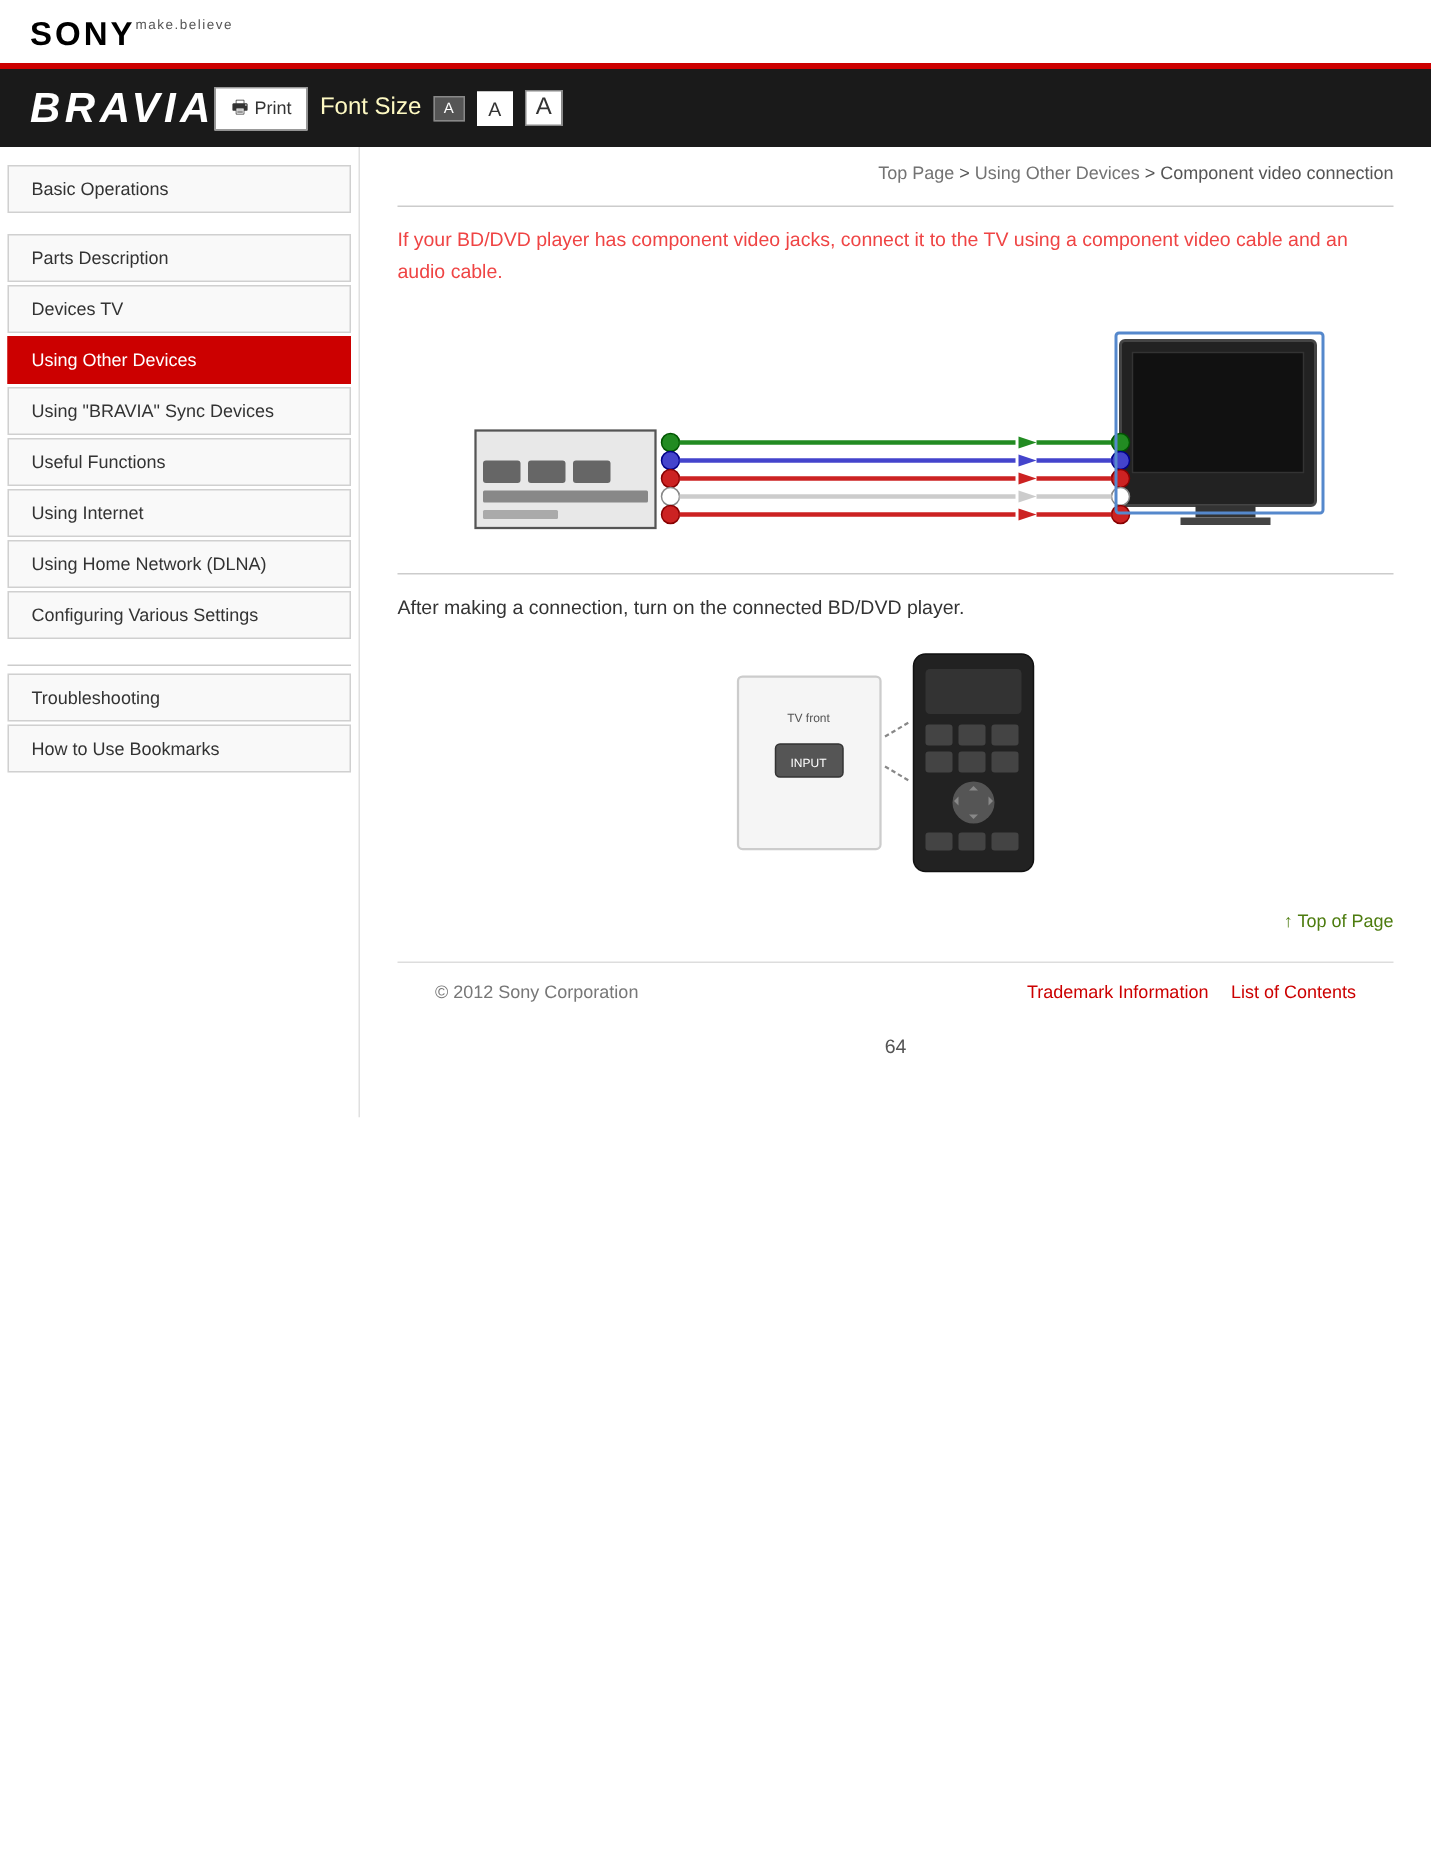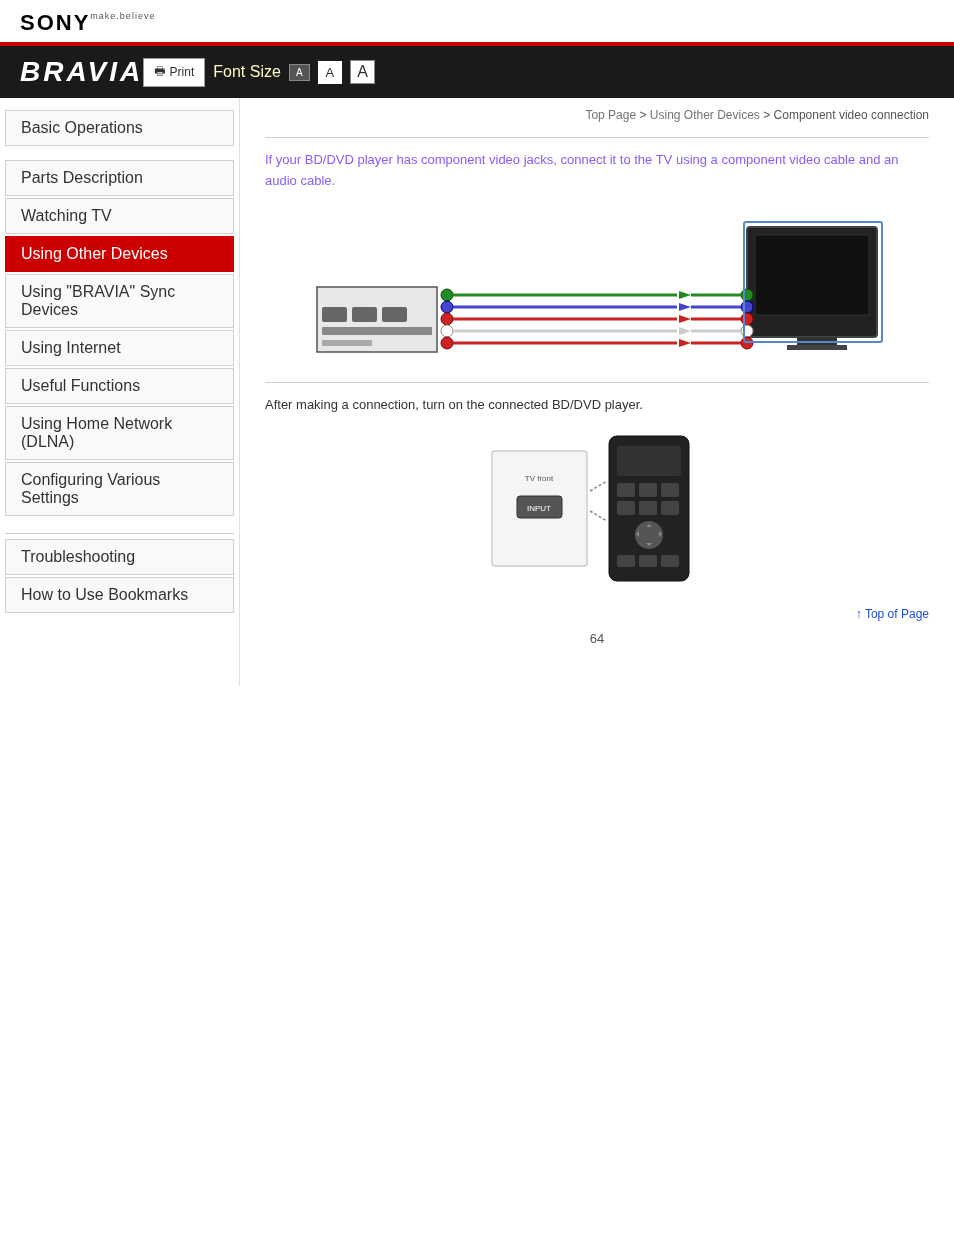--- a/index.html
+++ b/index.html
@@ -47,57 +47,57 @@
     
     .main-layout { display: flex; padding: 0; }
 
     
     .sidebar { width: 240px; min-width: 240px; padding: 10px 0; border-right: 1px solid #e0e0e0; }
     .sidebar-item {
       padding: 8px 15px;
       border: 1px solid #d0d0d0;
       margin: 2px 5px;
       cursor: pointer;
-      font-size: 16px;
+      font-size: 12px;
       color: #333;
       background: #f9f9f9;
     }
     .sidebar-item.active { background: #cc0000; color: #fff; border-color: #cc0000; }
     .sidebar-section-gap { height: 10px; }
     .sidebar-divider { height: 1px; background: #ccc; margin: 5px 5px; }
 
     
     .content { flex: 1; padding: 10px 25px 20px 25px; }
 
     
     .breadcrumb { font-size: 12px; color: #555; margin-bottom: 15px; text-align: right; }
     .breadcrumb a { color: #737373; text-decoration: none; }
     .breadcrumb span { color: #555; }
 
     
     .section-divider { border: none; border-top: 1px solid #ccc; margin: 10px 0; }
 
     
-    .content-intro { font-size: 13px; color: #8b5cf6; line-height: 1.6; margin: 12px 0; }
+    .content-intro { font-size: 13px; color: #ef4444; line-height: 1.6; margin: 12px 0; }
 
     
     .diagram-area { margin: 15px 0; display: flex; align-items: center; justify-content: center; }
 
     
     .diagram-svg { width: 580px; height: 160px; }
 
     .step-text { font-size: 13px; color: #333; line-height: 1.8; margin: 8px 0; }
 
     
     .remote-diagram { margin: 15px 0; display: flex; align-items: center; justify-content: center; }
 
     .start-playback { font-size: 13px; color: #333; margin: 10px 0; }
 
     .top-of-page { text-align: right; margin-top: 20px; }
-    .top-of-page a { color: #1d4ed8; font-size: 12px; text-decoration: none; }
+    .top-of-page a { color: #4d7c0f; font-size: 12px; text-decoration: none; }
 
     .footer-bar { display: flex; justify-content: space-between; align-items: center; padding: 12px 25px; margin-top: 20px; border-top: 1px solid #ddd; }
     .footer-copyright { font-size: 12px; color: #777; }
     .footer-links { display: flex; gap: 15px; }
     .footer-links a { color: #c00; font-size: 12px; text-decoration: none; }
 
     .page-number { text-align: center; font-size: 13px; color: #555; margin: 10px 0 20px; }
   </style>
 </head>
 <body>
@@ -122,25 +122,25 @@
     <button class="font-btn" style="font-size:16px; background:#fff; color:#333;">A</button>
   </div>
 </div>
 
 <div class="main-layout">
 
   <div class="sidebar">
     <div class="sidebar-item">Basic Operations</div>
     <div class="sidebar-section-gap"></div>
     <div class="sidebar-item">Parts Description</div>
-    <div class="sidebar-item">Watching TV</div>
+    <div class="sidebar-item">Devices TV</div>
     <div class="sidebar-item active">Using Other Devices</div>
     <div class="sidebar-item">Using "BRAVIA" Sync Devices</div>
+    <div class="sidebar-item">Useful Functions</div>
     <div class="sidebar-item">Using Internet</div>
-    <div class="sidebar-item">Useful Functions</div>
     <div class="sidebar-item">Using Home Network (DLNA)</div>
     <div class="sidebar-item">Configuring Various Settings</div>
     <div class="sidebar-section-gap"></div>
     <div class="sidebar-divider"></div>
     <div class="sidebar-item">Troubleshooting</div>
     <div class="sidebar-item">How to Use Bookmarks</div>
   </div>
 
   <div class="content">
 
@@ -251,17 +251,24 @@
         <rect x="152" y="124" width="18" height="12" fill="#444" rx="2"></rect>
         <rect x="174" y="124" width="18" height="12" fill="#444" rx="2"></rect>
       </svg>
     </div>
 
 
     <div class="top-of-page">
       <a href="#">↑ <span>Top of Page</span></a>
     </div>
 
+    <div class="footer-bar">
+      <span class="footer-copyright">© 2012 Sony Corporation</span>
+      <div class="footer-links">
+        <a href="#">Trademark Information</a>
+        <a href="#">List of Contents</a>
+      </div>
+    </div>
 
     <div class="page-number">64</div>
 
   </div>
 </div>
 
 </body></html>

